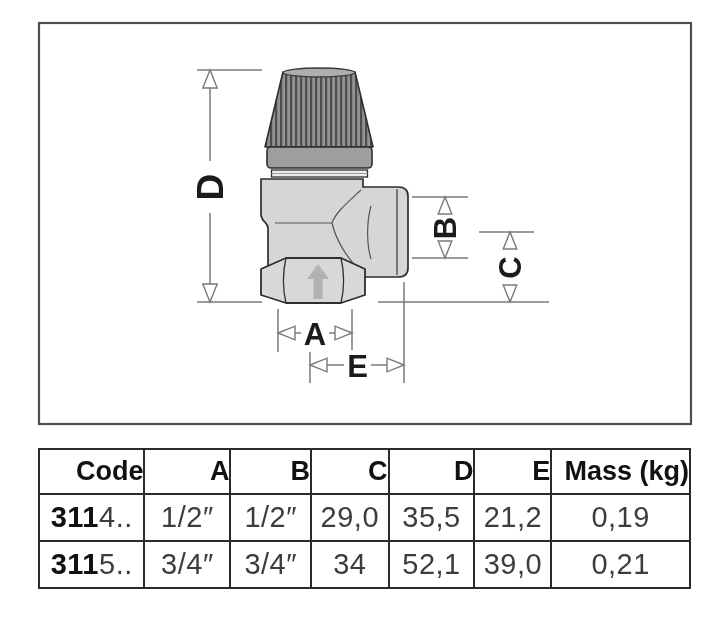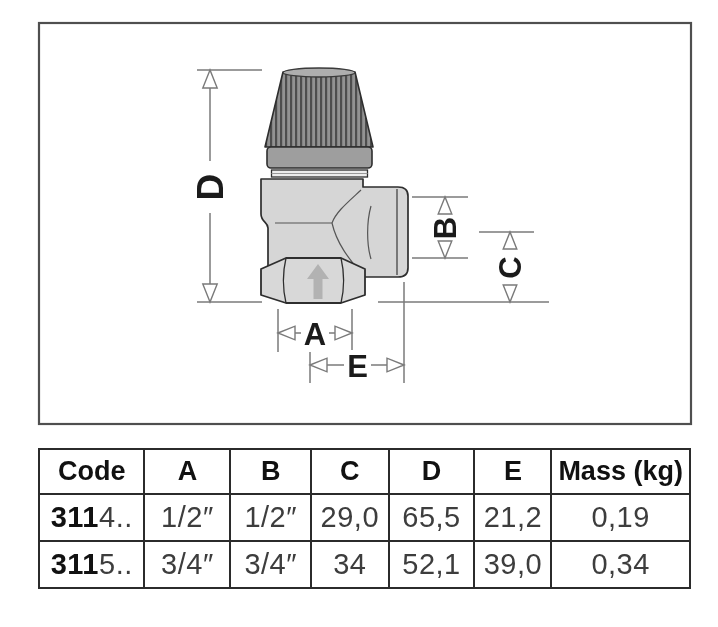--- a/index.html
+++ b/index.html
@@ -3,21 +3,21 @@
 <meta charset="utf-8">
 <style>
   html,body{margin:0;padding:0;background:#ffffff;}
   .stage{position:relative;width:718px;height:627px;background:#ffffff;overflow:hidden;
          font-family:"Liberation Sans", sans-serif;}
   .stage svg{position:absolute;left:0;top:0;}
   .dim-label{font-family:"Liberation Sans", sans-serif;font-weight:bold;fill:#1b1b1b;}
   table.dims{position:absolute;left:38px;top:448px;width:653px;border-collapse:collapse;
              table-layout:fixed;background:#fff;}
   table.dims, table.dims th, table.dims td{border:2px solid #2b2b2b;}
-  table.dims th{font-size:27px;font-weight:bold;color:#111;text-align:center;padding:0;}
+  table.dims th{font-size:27px;font-weight:bold;color:#111;text-align:right;padding:0;}
   table.dims td{font-size:29px;font-weight:normal;color:#3d3d3d;text-align:center;
                 padding:0;letter-spacing:0.5px;margin-left:35px;}
   table.dims thead tr{height:45px;}
   table.dims tbody tr{height:47px;}
   .code-b{font-weight:bold;color:#111;}
   .code-lt{font-weight:normal;color:#3d3d3d;}
 </style>
 </head>
 <body>
 
@@ -132,29 +132,29 @@
         <th>E</th>
         <th>Mass (kg)</th>
       </tr>
     </thead>
     <tbody>
       <tr>
         <td><span class="code-b">311</span><span class="code-lt">4..</span></td>
         <td>1/2″</td>
         <td>1/2″</td>
         <td>29,0</td>
-        <td>65,5</td>
+        <td>35,5</td>
         <td>21,2</td>
         <td>0,19</td>
       </tr>
       <tr>
         <td><span class="code-b">311</span><span class="code-lt">5..</span></td>
         <td>3/4″</td>
         <td>3/4″</td>
         <td>34</td>
         <td>52,1</td>
         <td>39,0</td>
-        <td>0,34</td>
+        <td>0,21</td>
       </tr>
     </tbody>
   </table>
 
 </div>
 
 </body></html>

